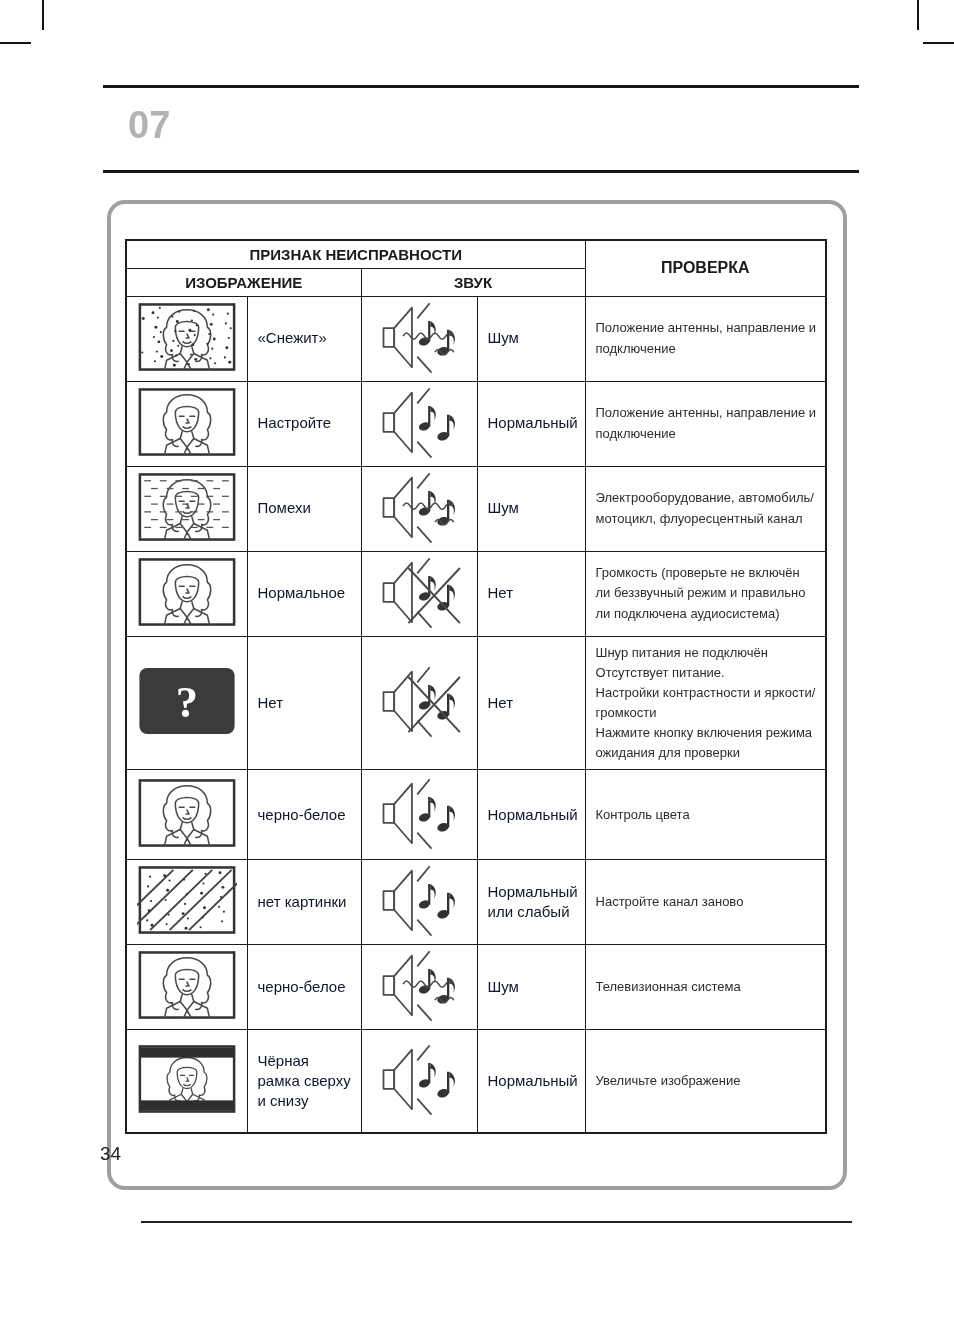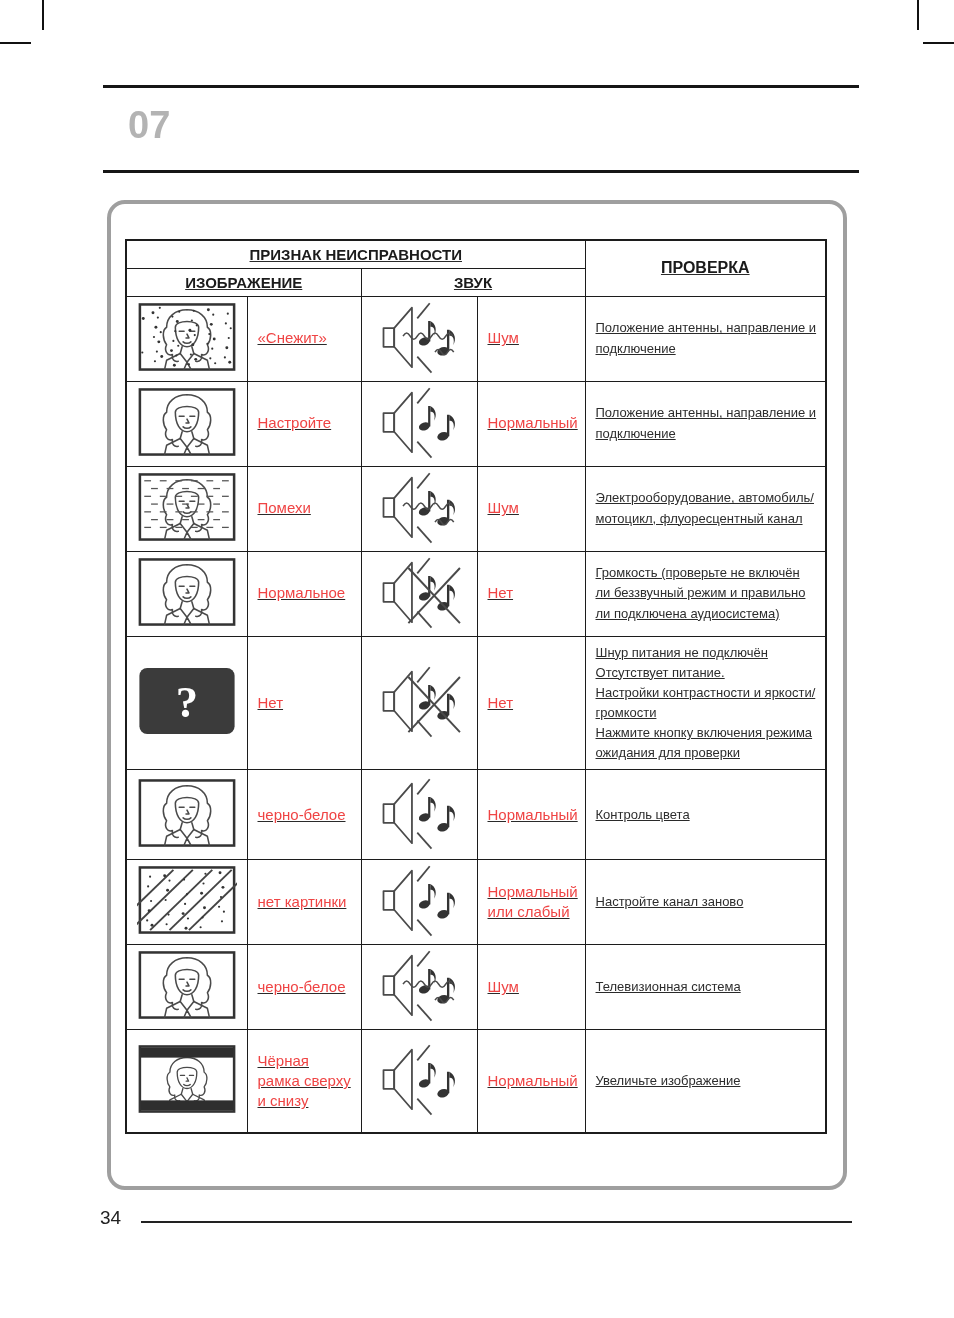--- a/index.html
+++ b/index.html
@@ -6,29 +6,29 @@
   .page{position:relative;width:954px;height:1318px;background:#fff;overflow:hidden;
         font-family:"Liberation Sans","DejaVu Sans",sans-serif;color:#2a2a2a;}
   .mark{position:absolute;background:#111;}
   .rule{position:absolute;left:103px;width:756px;height:3px;background:#161616;}
   .title-row{position:absolute;left:128px;top:104px;display:flex;align-items:baseline;gap:4px;}
   .chapter-num{font-size:38px;font-weight:bold;color:#b3b3b3;letter-spacing:0;}
   .doc-title{font-size:34px;font-weight:bold;color:#141414;letter-spacing:-1px;word-spacing:-7px;}
   .panel{position:absolute;left:107px;top:200px;width:740px;height:990px;box-sizing:border-box;
          border:4.5px solid #9f9f9f;border-radius:18px;background:#fff;}
   table.tbl{position:absolute;left:125px;top:239px;width:700px;border-collapse:collapse;
-            table-layout:fixed;border:2px solid #1c1c1c;text-decoration:underline;}
+            table-layout:fixed;border:2px solid #1c1c1c;}
   .tbl th,.tbl td{border:1.6px solid #1c1c1c;padding:0;box-sizing:border-box;}
   .tbl thead th{font-size:15px;font-weight:bold;color:#1b1b1b;text-align:center;height:28px;}
   td.icon-cell{text-align:center;vertical-align:middle;}
-  td.label-cell{font-size:15px;color:#ef4444;padding:4px 6px 4px 10px;vertical-align:middle;line-height:1.35;}
+  td.label-cell{font-size:15px;color:#0f172a;padding:4px 6px 4px 10px;vertical-align:middle;line-height:1.35;}
   td.check-cell{font-size:13px;color:#2d2d2d;padding:6px 8px 6px 10px;vertical-align:middle;
                 line-height:1.55;white-space:pre-line;}
   .tv,.spk{display:inline-block;line-height:0;}
-  .footer-num{position:absolute;left:100px;top:1207px;font-size:19px;color:#222;}
+  .footer-num{position:absolute;left:100px;top:1143px;font-size:19px;color:#222;}
   .footer-line{position:absolute;left:141px;top:1221px;width:711px;height:1.6px;background:#222;}
 </style>
 </head>
 <body>
 
 <div class="page">
 
   <div class="mark" style="left:42px;top:0;width:2px;height:30px;"></div>
   <div class="mark" style="left:0;top:42px;width:31px;height:2px;"></div>
   <div class="mark" style="left:917px;top:0;width:2px;height:30px;"></div>

